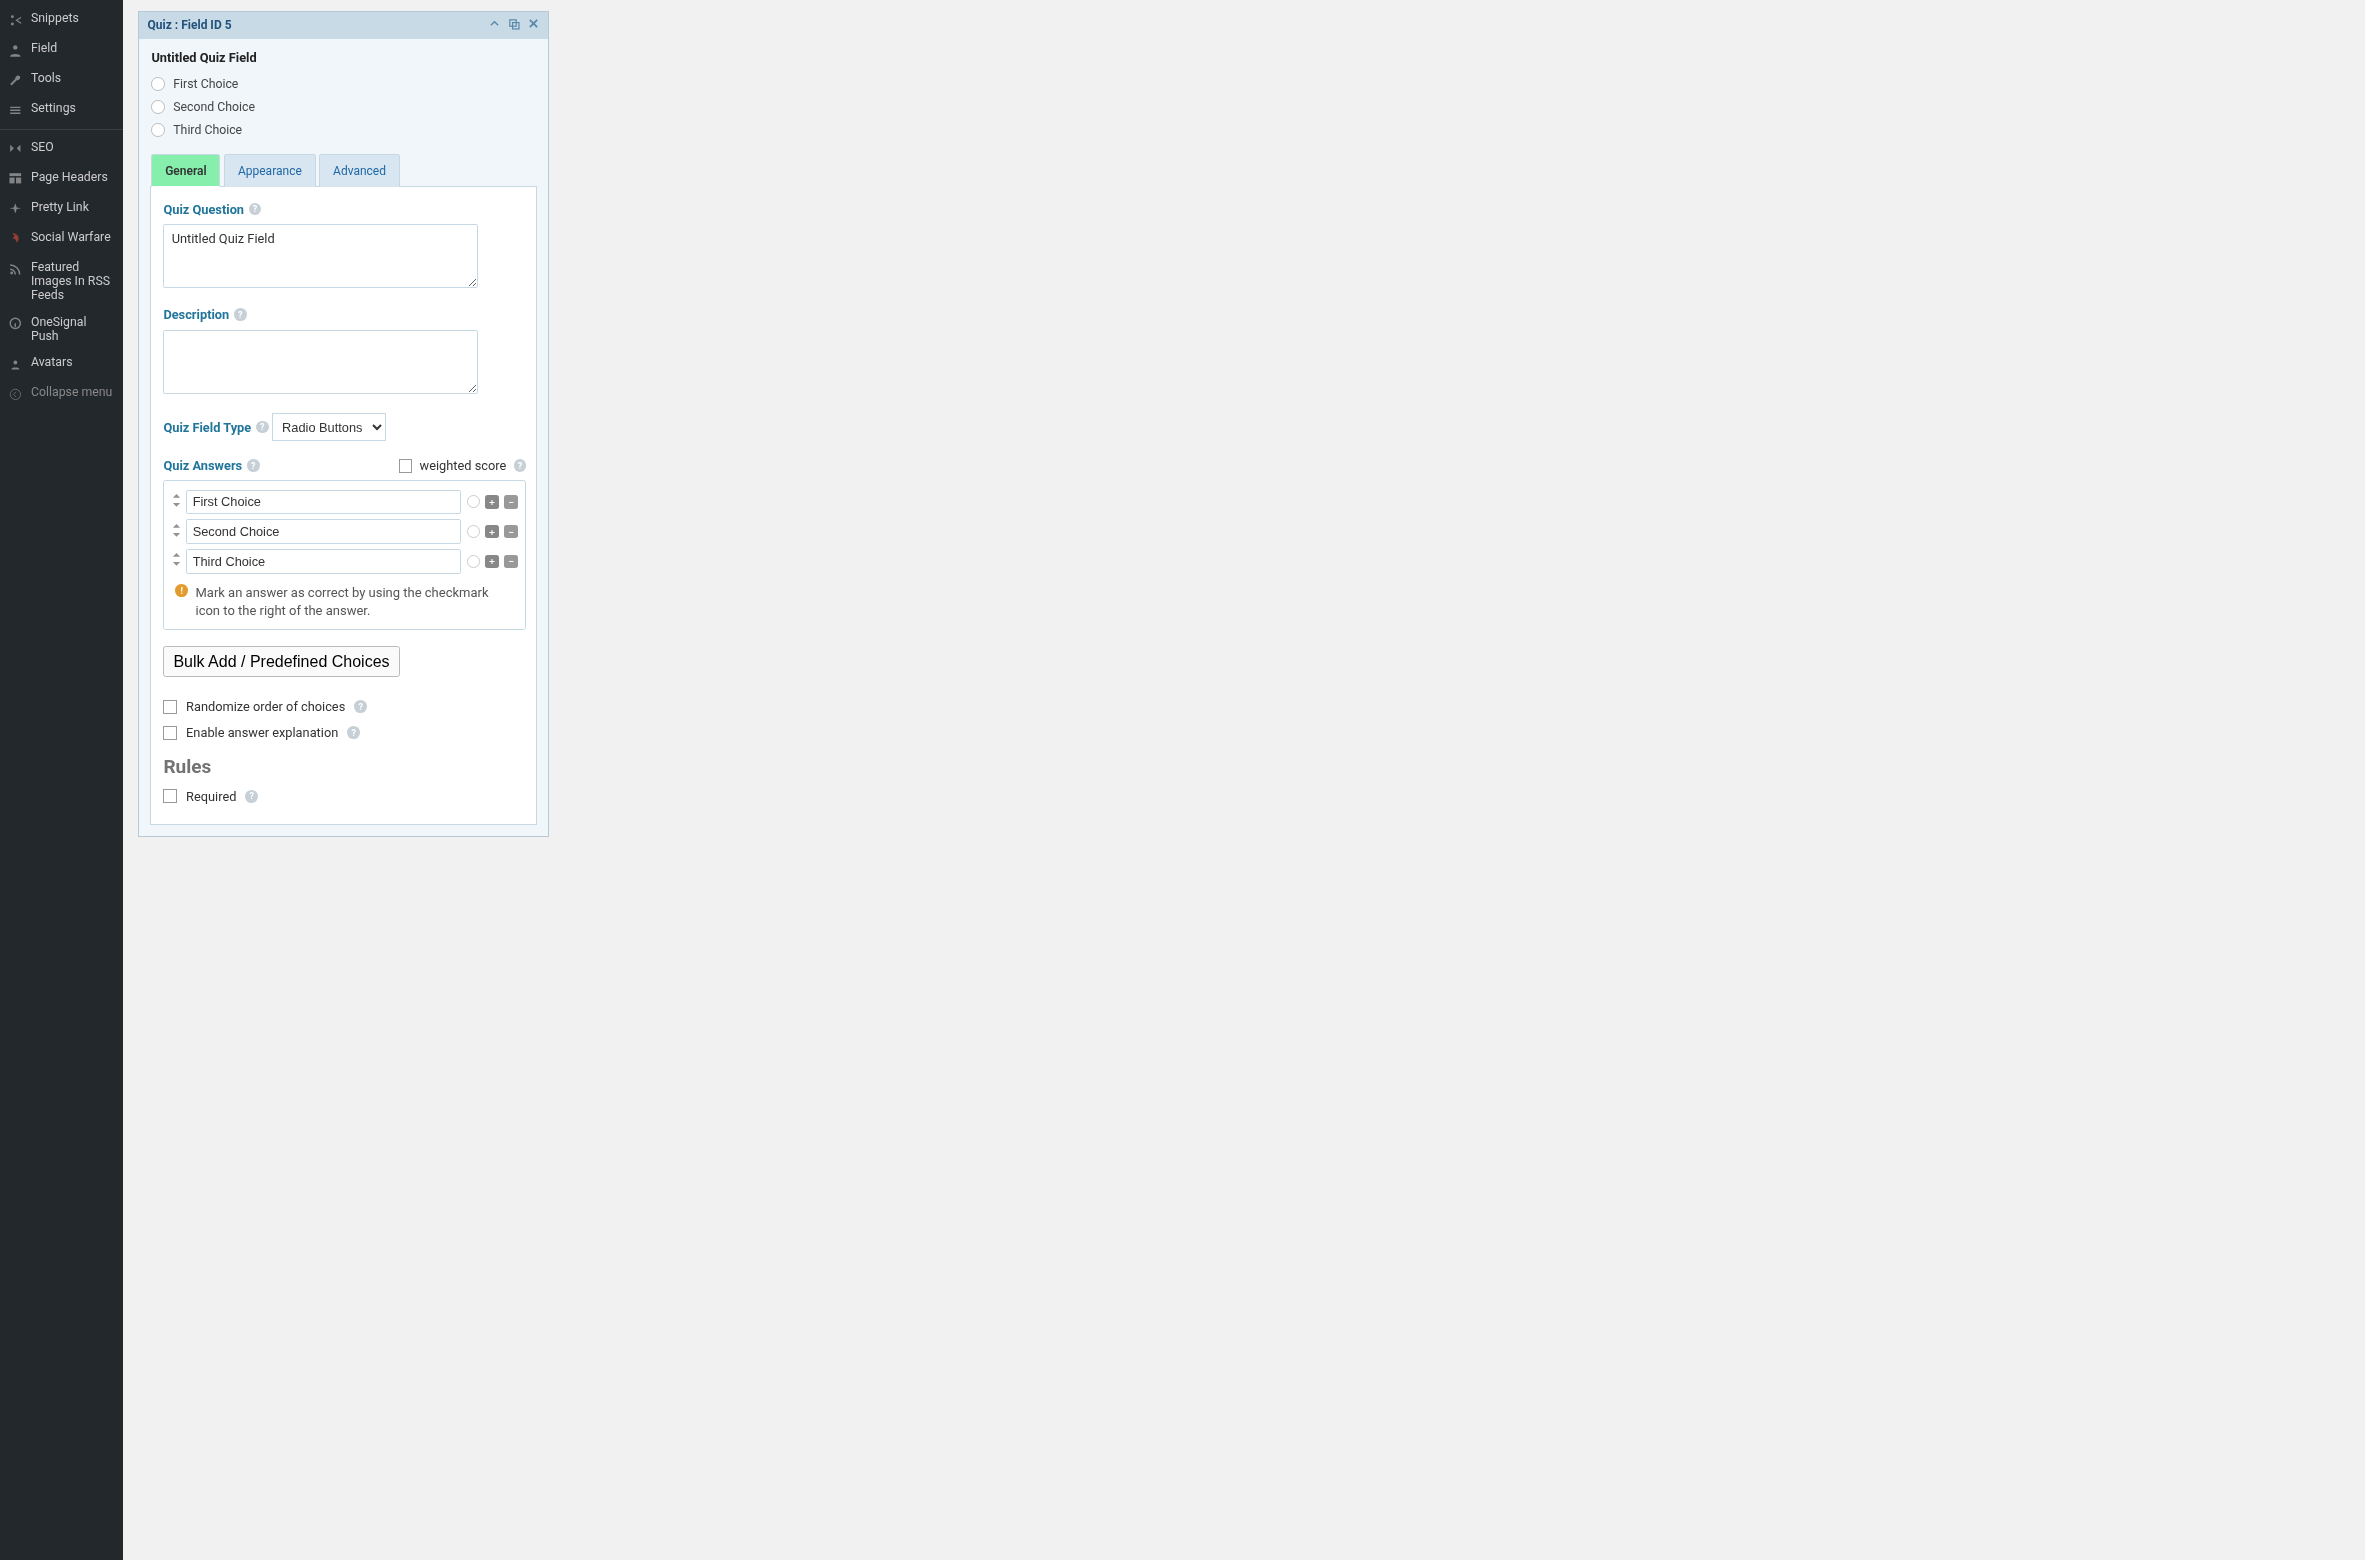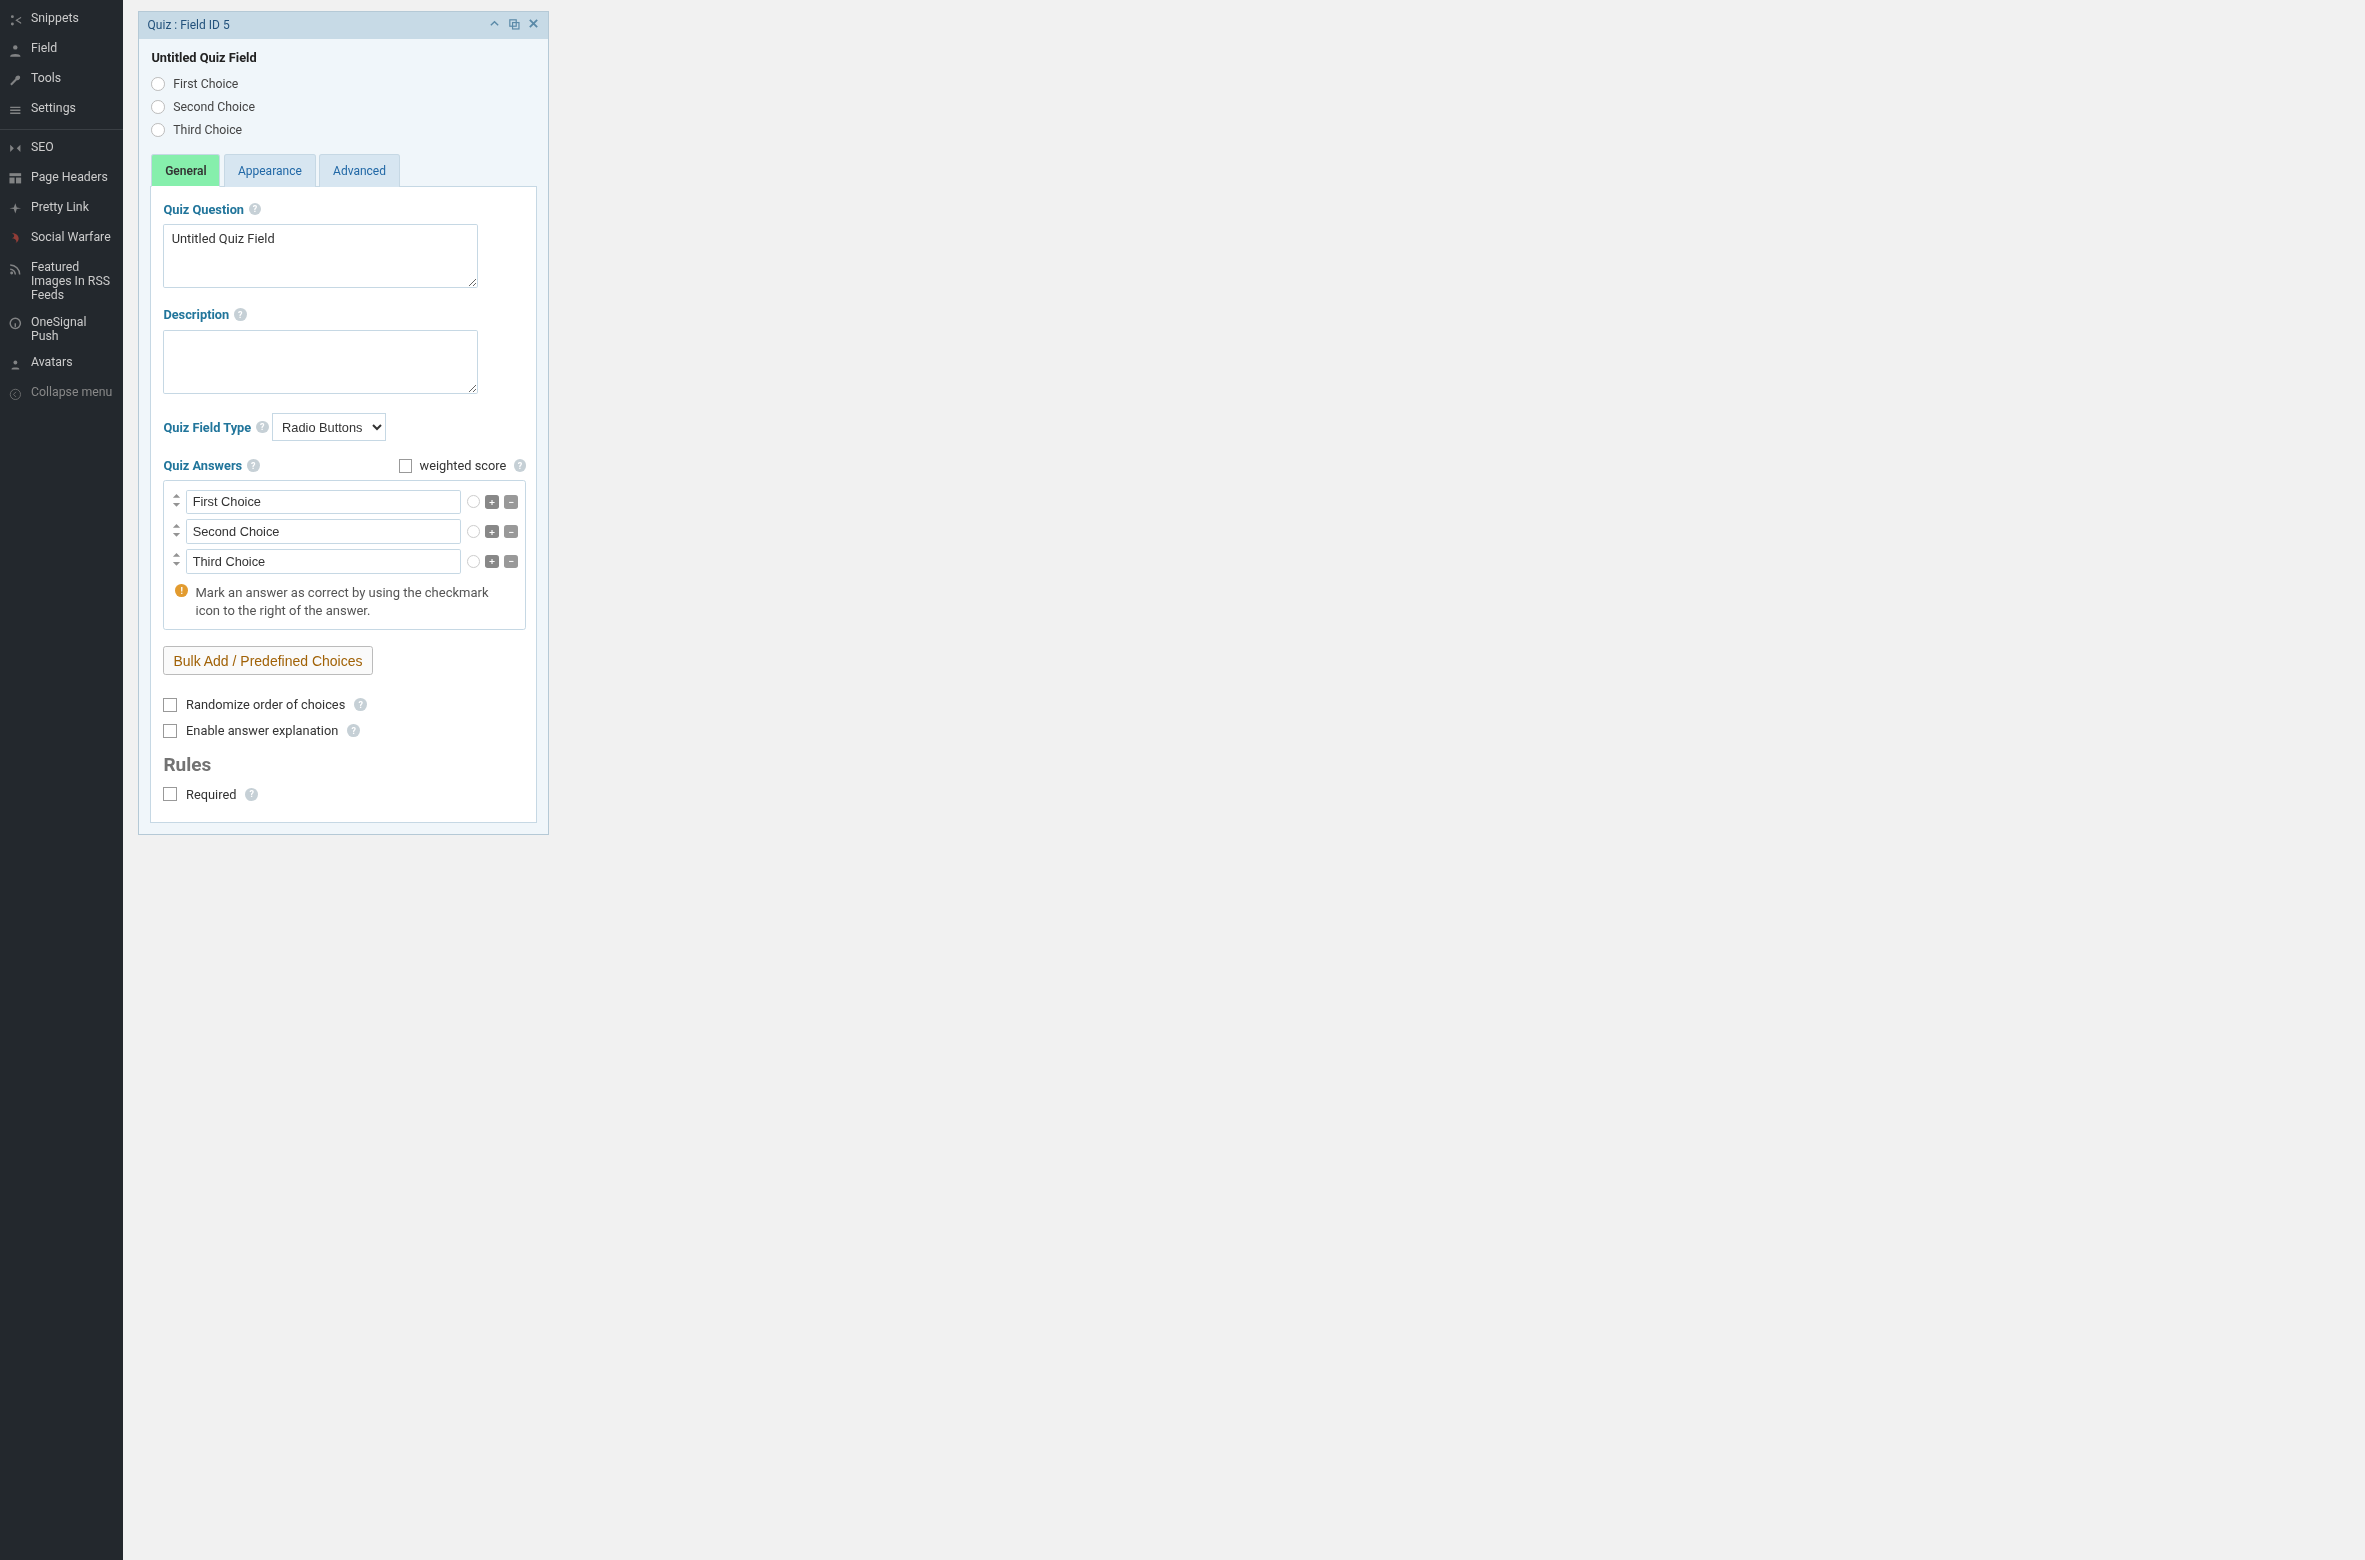--- a/index.html
+++ b/index.html
@@ -55,21 +55,21 @@
     background: #f0f6fa;
   }
   .field-header {
     background: #c7dae6;
     padding: 5.5px 9px;
     display: flex;
     align-items: center;
     justify-content: space-between;
     font-size: 12px;
     color: #23527c;
-    font-weight: 400;
+    font-weight: 700;
   }
   .field-header-actions { display: flex; gap: 7.3px; align-items: center; }
   .field-header-actions svg { cursor: pointer; }
 
   .field-preview {
     padding: 11px 12.8px 12.8px;
   }
   .field-title { font-weight: 700; font-size: 12.8px; color: #222; margin-bottom: 7.3px; }
   .choice-row { display: flex; align-items: center; gap: 8.2px; padding: 4.6px 0; color: #444; font-size: 12.3px;}
   .radio-empty {
@@ -189,24 +189,24 @@
     display:inline-flex; align-items:center; justify-content:center;
     font-size:9px; font-weight:700;
     flex-shrink:0; margin-top:0.9px;
   }
   .hint-text { font-size:13px; color:#555; line-height:1.4; }
 
   .btn {
     border: 0.9px solid #bbb;
     background: #fafafa;
     padding: 5.5px 9px;
-    font-size: 14px;
+    font-size: 16px;
     border-radius: 2.7px;
     cursor: pointer;
-    color:#a16207;
+    color:#000000;
   }
   .option-row { display:flex; align-items:center; gap:9px; padding:5.5px 0; font-size:12.8px; color:#333;}
 
   .rules-label { color:#737373; font-weight:700; font-size:19px; margin:9px 0 5.5px;}
 
   .help-icon {
     width:12.8px; height:12.8px; border-radius:50%;
     background:#c6d0d6; color:#fff;
     display:inline-flex; align-items:center; justify-content:center;
     font-size:9px; font-weight:700;

